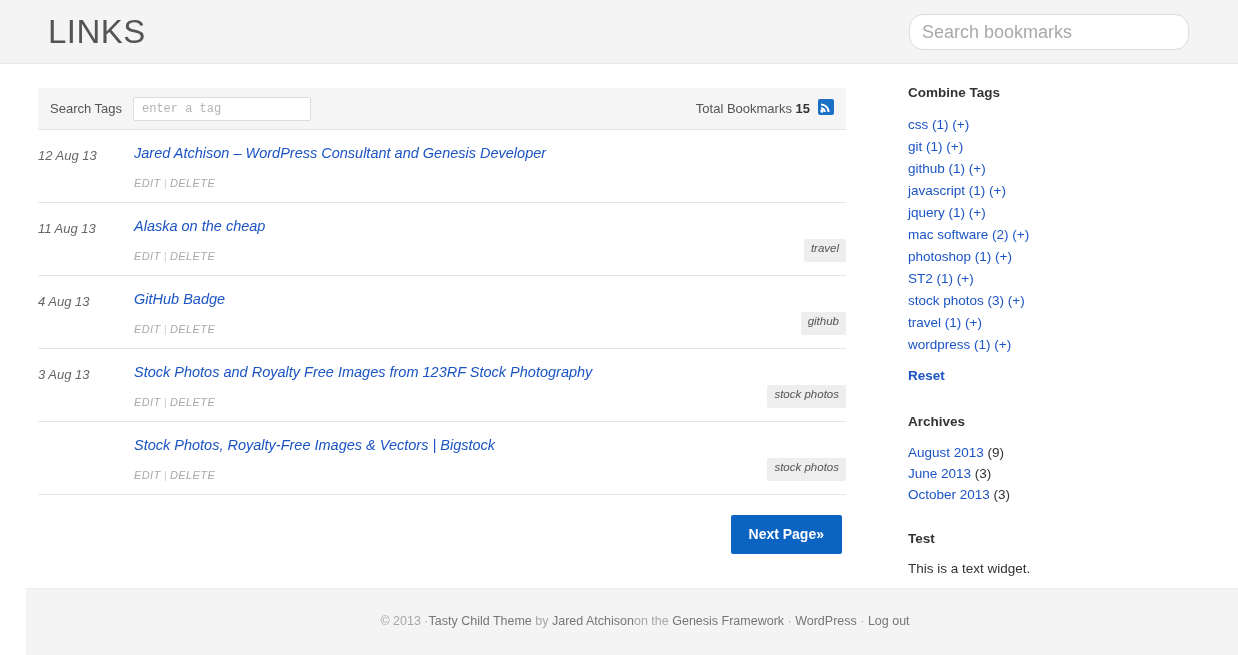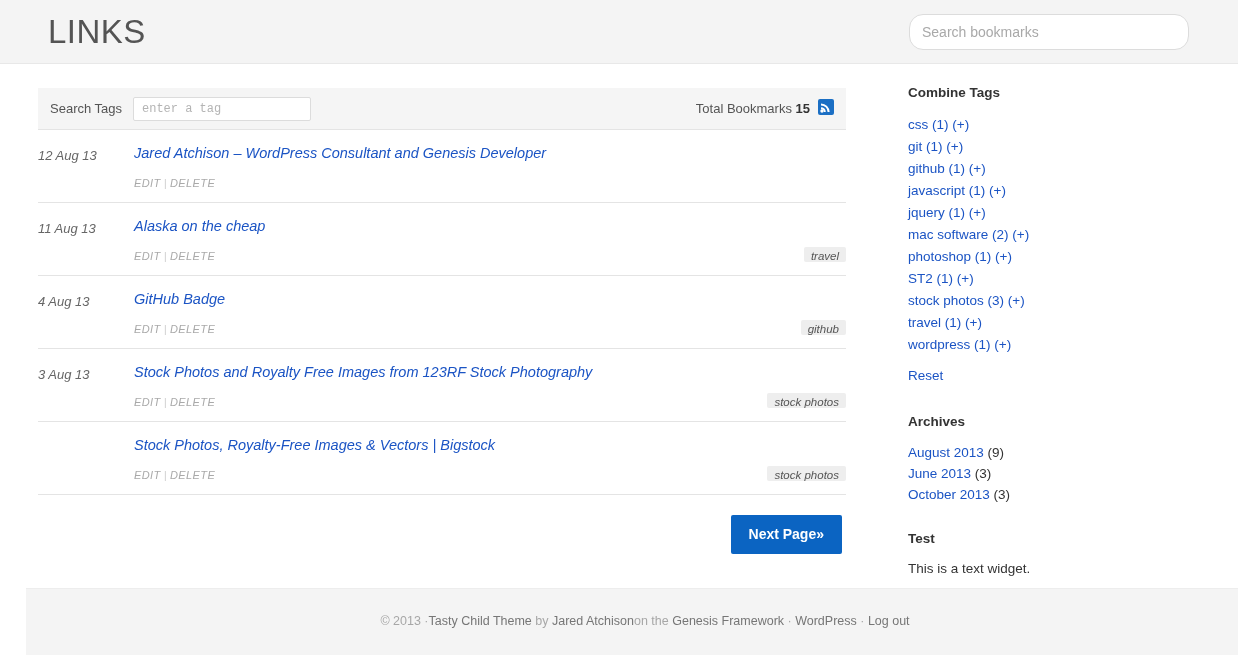--- a/index.html
+++ b/index.html
@@ -34,21 +34,21 @@
     text-align: right;
   }
   .header-search {
     position: absolute; left: 909px; top: 14px;
     width: 280px; height: 36px;
     background: #ffffff;
     border: 1px solid #dcdcdc;
     border-radius: 14px;
     padding: 0 12px;
     font-family: "Liberation Sans", sans-serif;
-    font-size: 14px;
+    font-size: 18px;
     color: #555;
     outline: none;
   }
   .header-search::placeholder { color: #a9a9a9; }
 
   
   .content {
     position: absolute;
     left: 38px; top: 88px;
     width: 808px;
@@ -124,21 +124,21 @@
   }
   .bm-sep { color: #cfcfcf; padding: 0 3px; }
   .bm-tags {
     position: absolute; right: 0; bottom: 0;
     display: flex; gap: 5px;
   }
   .bm-tag {
     background: #eeeeee;
     color: #555555;
     font-size: 11.5px;
-    padding: 3px 7px 0 7px;
+    padding: 3px 7px 8px 7px;
     border-radius: 2px;
     white-space: nowrap;
     text-decoration: none;
     display: inline-block;
   }
 
   
   .pagination {
     position: relative;
     height: 76px;
@@ -175,20 +175,21 @@
     font-size: 13.5px;
     color: #1b54c4;
     text-decoration: none;
   }
   .reset-link {
     display: inline-block;
     margin-top: 13px;
     font-size: 13.5px;
     color: #1b54c4;
     text-decoration: none;
+    font-weight: bold;
   }
   .archive-row { line-height: 21px; font-size: 13.5px; color: #333333; }
   .archive-row a {
     color: #1b54c4;
     text-decoration: none;
   }
   .archive-count { color: #333333; }
   .text-widget {
     font-size: 13.5px;
     color: #333333;

